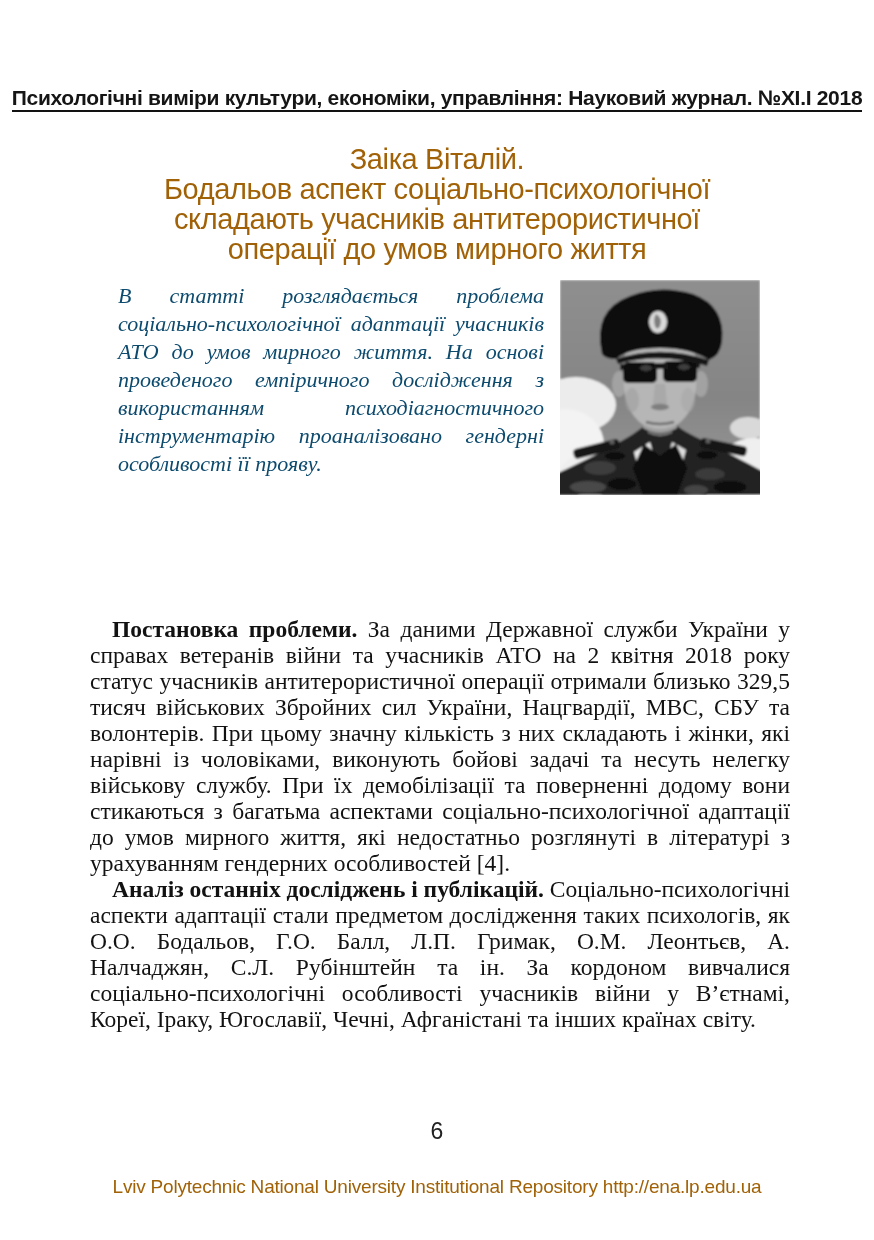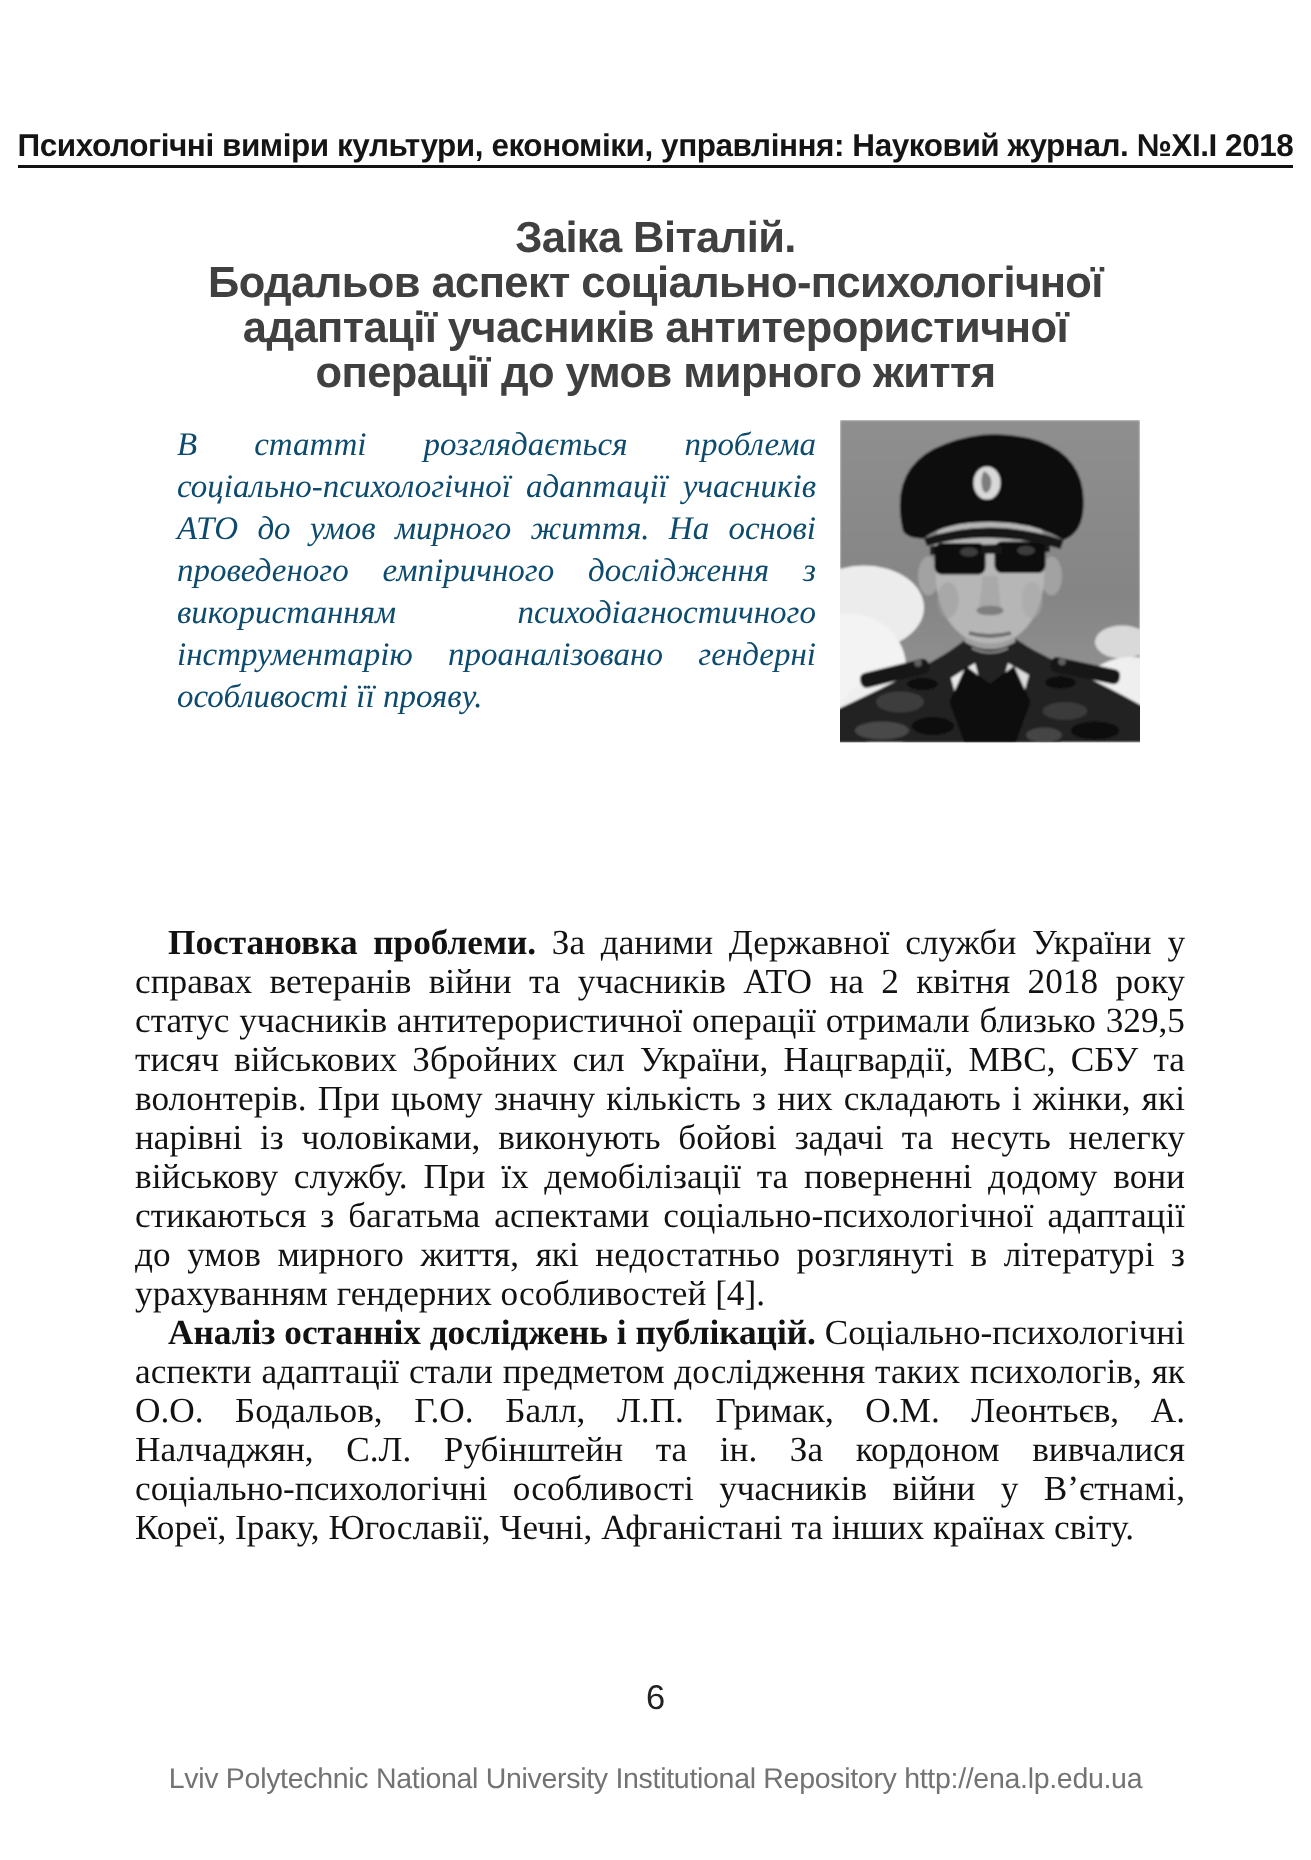--- a/index.html
+++ b/index.html
@@ -18,24 +18,24 @@
     font-weight:bold;font-size:21px;letter-spacing:-0.3px;
   }
   .journal-header .rule{
     border-bottom:2px solid #121212;
     padding-bottom:1px;
   }
   .article-title{
     position:absolute;top:144px;left:40px;right:40px;
     text-align:center;
     font-family:"Liberation Sans", sans-serif;
-    font-weight:bold;
+    font-weight:normal;
     font-size:29px;line-height:30px;
     letter-spacing:-0.4px;
-    color:#404040;
+    color:#a16207;
   }
   .abstract-block{
     position:absolute;top:278px;left:114px;width:646px;
   }
   .portrait{
     float:right;
     width:200px;height:215px;
     margin:2px 0 6px 16px;
   }
   .abstract-text,.keywords{
@@ -74,21 +74,21 @@
 
 <div class="page">
 
   <div class="journal-header">
     <span class="rule">Психологічні виміри культури, економіки, управління: Науковий журнал. №ХІ.І 2018</span>
   </div>
 
   <div class="article-title">
     <div>Заіка Віталій.</div>
     <div>Бодальов аспект соціально-психологічної</div>
-    <div>адаптації учасників антитерористичної</div>
+    <div>складають учасників антитерористичної</div>
     <div>операції до умов мирного життя</div>
   </div>
 
   <div class="abstract-block">
     <svg class="portrait" viewBox="0 0 200 215" role="img" aria-label="Чорно-біла фотографія військовослужбовця у чорному береті з кокардою, темних окулярах та камуфляжній формі з погонами на тлі неба з хмарами">
       <defs>
         <linearGradient id="sky" x1="0" y1="0" x2="0" y2="1">
           <stop offset="0" stop-color="#8f8f8f"></stop>
           <stop offset="0.55" stop-color="#858585"></stop>
           <stop offset="1" stop-color="#9a9a9a"></stop>
@@ -154,15 +154,15 @@
   </div>
 
 
   <div class="body-text">
     <p><span class="lead">Постановка проблеми.</span> <span>За даними Державної служби України у справах ветеранів війни та учасників АТО на 2 квітня 2018 року статус учасників антитерористичної операції отримали близько 329,5 тисяч військових Збройних сил України, Нацгвардії, МВС, СБУ та волонтерів. При цьому значну кількість з них складають і жінки, які нарівні із чоловіками, виконують бойові задачі та несуть нелегку військову службу. При їх демобілізації та поверненні додому вони стикаються з багатьма аспектами соціально-психологічної адаптації до умов мирного життя, які недостатньо розглянуті в літературі з урахуванням гендерних особливостей [4].</span></p>
     <p><span class="lead">Аналіз останніх досліджень і публікацій.</span> <span>Соціально-психологічні аспекти адаптації стали предметом дослідження таких психологів, як О.О. Бодальов, Г.О. Балл, Л.П. Гримак, О.М. Леонтьєв, А. Налчаджян, С.Л. Рубінштейн та ін. За кордоном вивчалися соціально-психологічні особливості учасників війни у В’єтнамі, Кореї, Іраку, Югославії, Чечні, Афганістані та інших країнах світу.</span></p>
   </div>
 
   <div class="page-number">6</div>
 
-  <div class="repository-footer" style="color: #737373; text-align: center;">Lviv Polytechnic National University Institutional Repository http://ena.lp.edu.ua</div>
+  <div class="repository-footer" style="color: #a16207; text-align: center;">Lviv Polytechnic National University Institutional Repository http://ena.lp.edu.ua</div>
 
 </div>
 
 </body></html>

